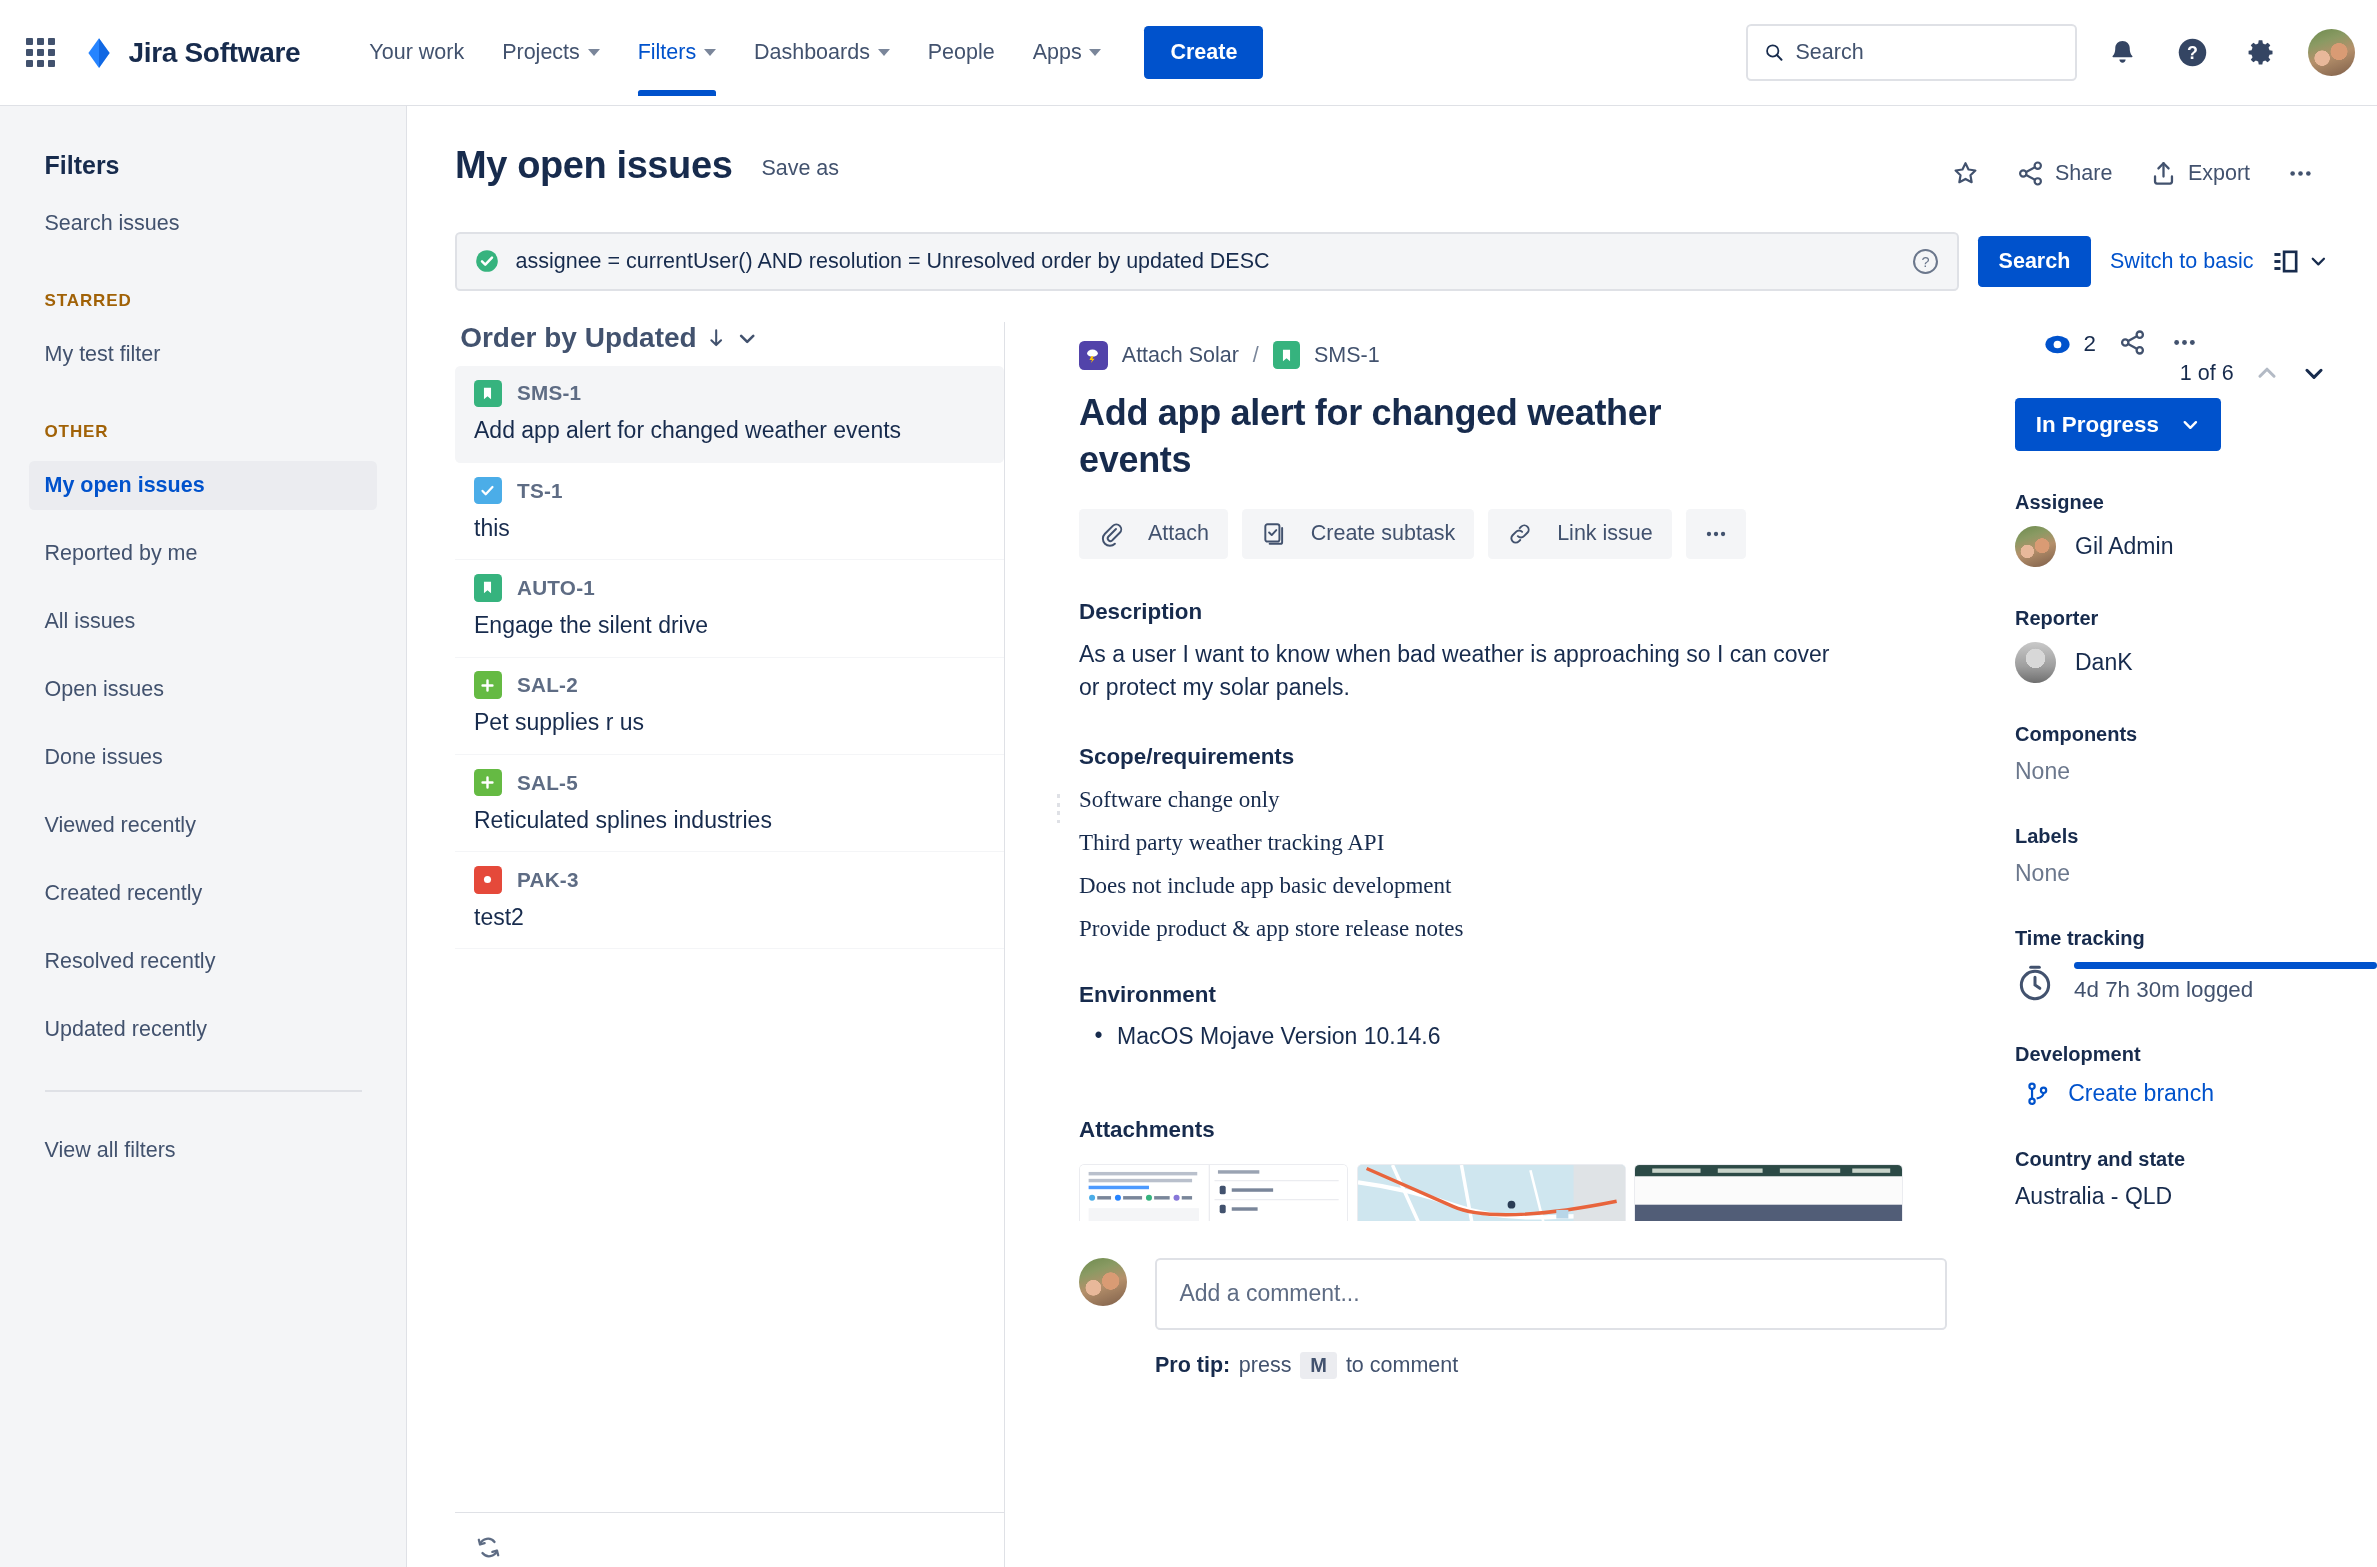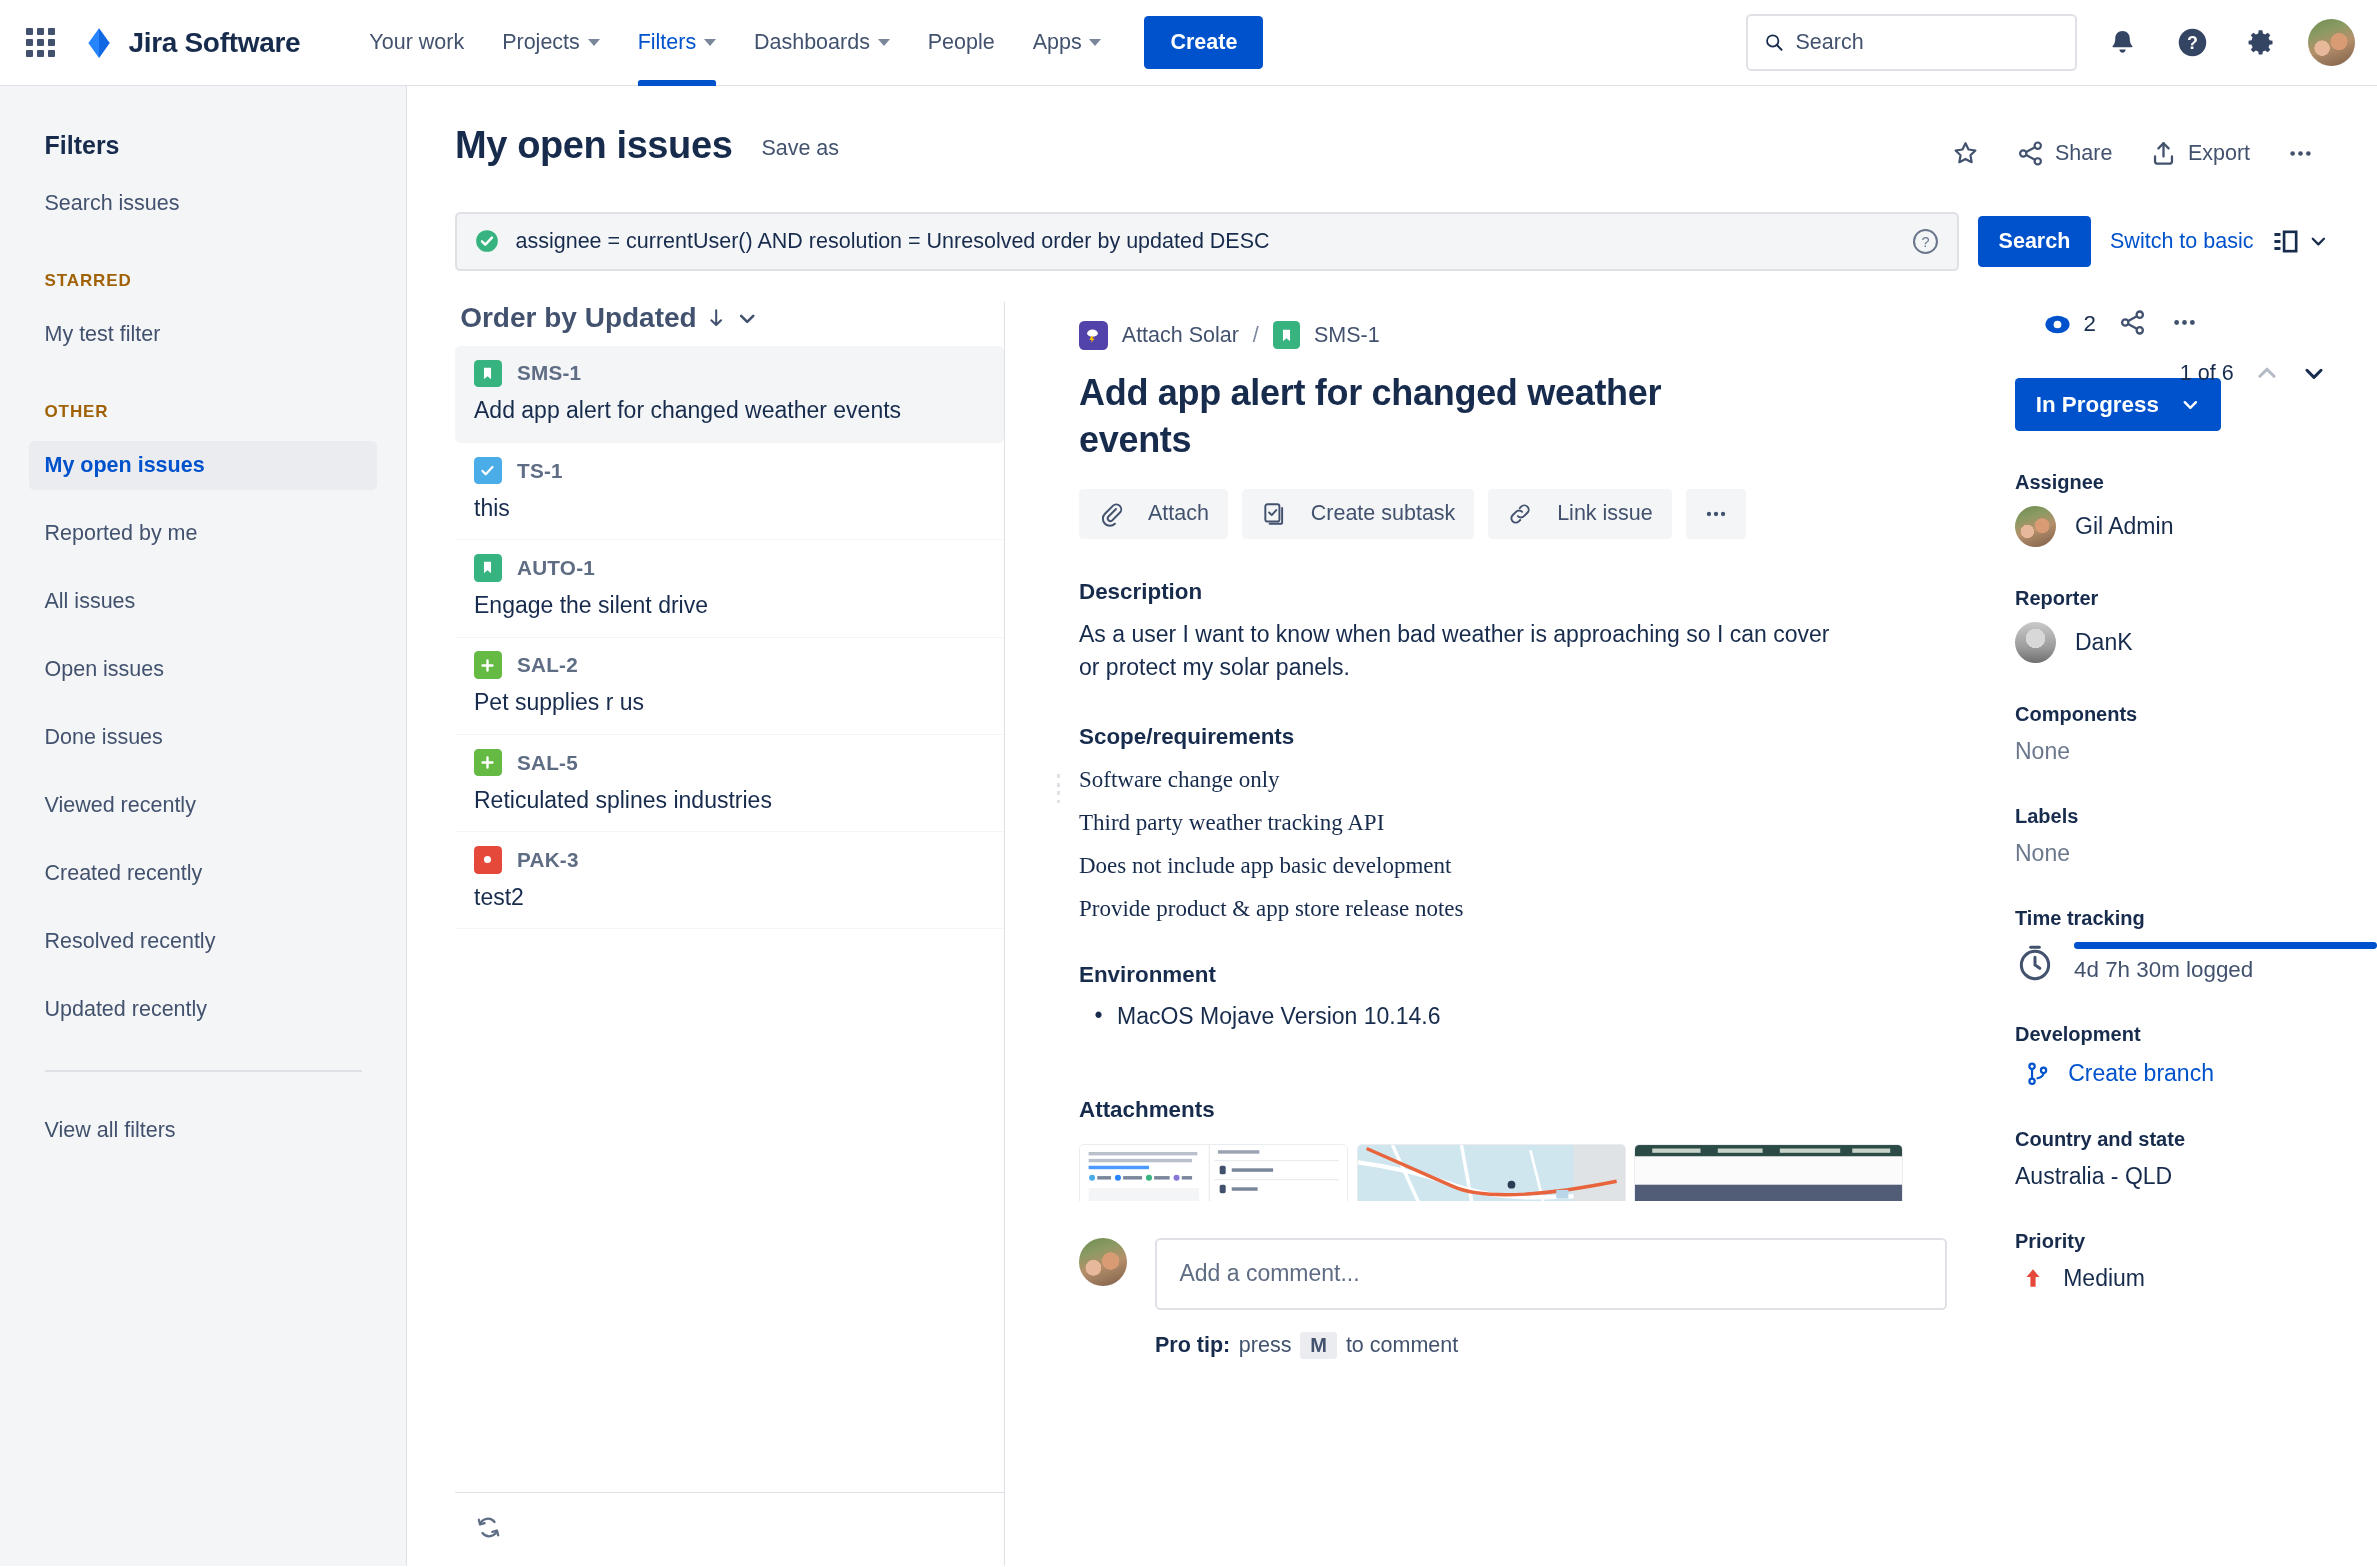--- a/index.html
+++ b/index.html
@@ -5,21 +5,21 @@
   * { box-sizing: border-box; margin: 0; padding: 0; }
   html, body {
     width: 2377px; height: 1568px;
     font-family: "Liberation Sans", sans-serif;
     background: #ffffff;
     color: #172B4D;
     overflow: hidden;
   }
   
   #topnav {
-    height: 86px;
+    height: 106px;
     display: flex;
     align-items: center;
     border-bottom: 1.7px solid #DFE1E6;
     background: #fff;
     position: relative;
     z-index: 20;
   }
   .nav-left { display: flex; align-items: center; padding-left: 22.4px; }
   .apps-grid { width: 36px; height: 36px; display: grid;
     grid-template-columns: repeat(3, 1fr); grid-template-rows: repeat(3, 1fr);
@@ -731,29 +731,20 @@
               </svg>
               <span>Create branch</span>
             </div>
           </div>
 
           <div class="meta-field">
             <div class="meta-label">Country and state</div>
             <div class="meta-value">Australia - QLD</div>
           </div>
 
-          <div class="meta-field">
-            <div class="meta-label">Priority</div>
-            <div class="prio-row">
-              <svg width="26" height="26" viewBox="0 0 24 24">
-                <path d="M12 4l6 7h-3.6v9H9.6v-9H6z" fill="#E5493A"></path>
-              </svg>
-              <span>Medium</span>
-            </div>
-          </div>
         </div>
 
       </div>
     </div>
   </div>
 </div>
 
 <div style="position:absolute; top:360px; right:50px; display:flex; align-items:center; gap:20.7px;">
   <span style="font-size:21.5px;color:#172B4D;">1 of 6</span>
   <svg width="26" height="26" viewBox="0 0 24 24">

